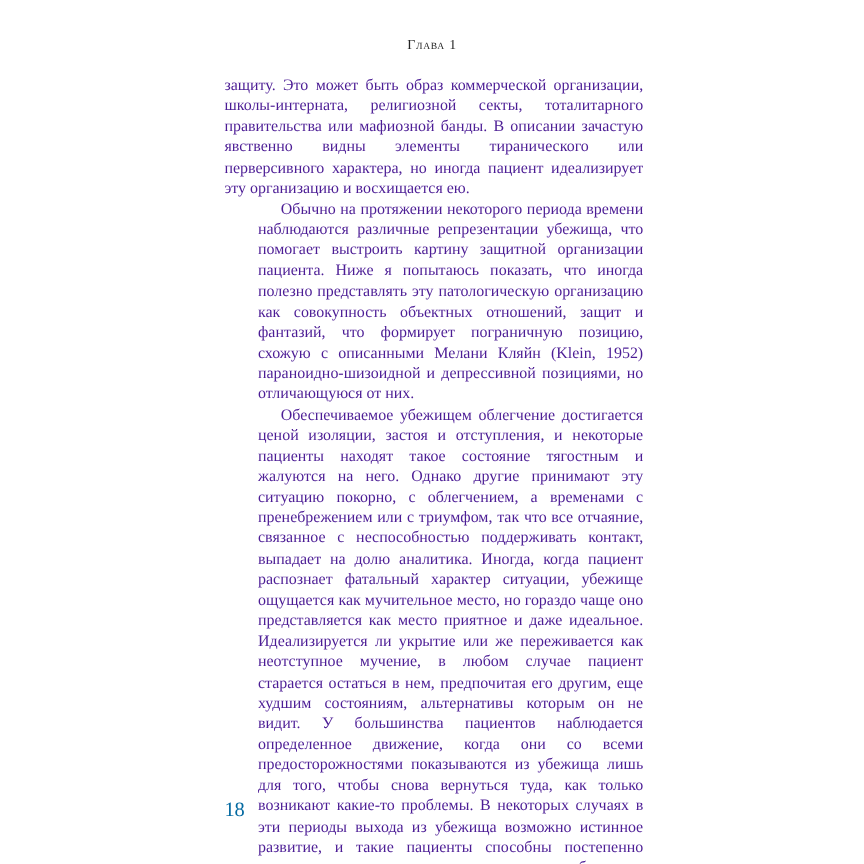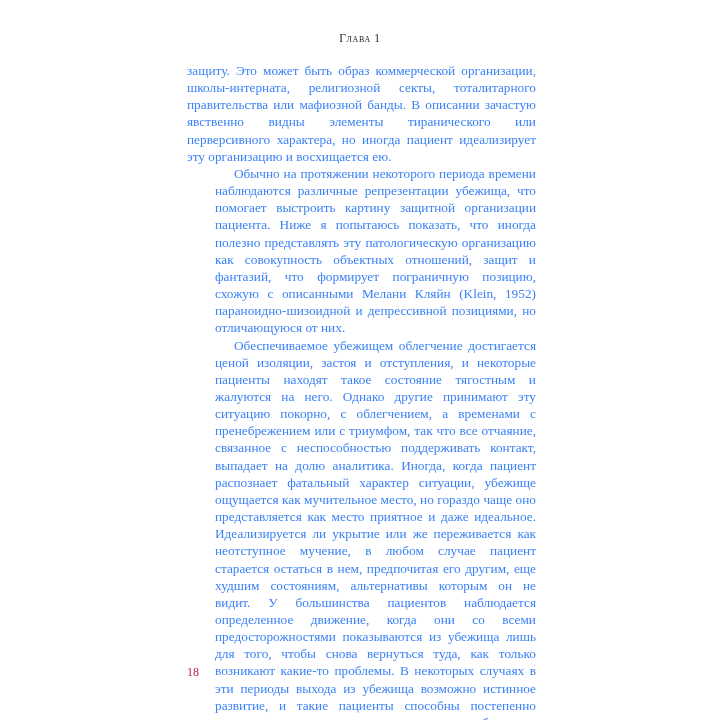--- a/index.html
+++ b/index.html
@@ -46,21 +46,21 @@
     left: 187px;
     width: 349px;
   }
 
   .para {
     margin: 0;
     font-size: 13.3px;
     line-height: 17.15px;
     text-align: justify;
     text-justify: inter-word;
-    color: #3b82f6;
+    color: #4c1d95;
     hyphens: manual;
     -webkit-hyphens: manual;
   }
   .para + .para {
     text-indent: 0;
   }
   .para.indent {
     text-indent: 19px;
     margin-left: 28px;
   }
@@ -68,22 +68,22 @@
     content: "";
     display: inline-block;
     width: 100%;
   }
 
   
   .folio {
     position: absolute;
     left: 187px;
     top: 666px;
-    font-size: 12px;
-    color: #be185d;
+    font-size: 17px;
+    color: #0369a1;
     line-height: 1;
   }
 </style>
 </head>
 <body>
 
 <div class="page">
 
   <div class="running-head">Глава 1</div>
 

